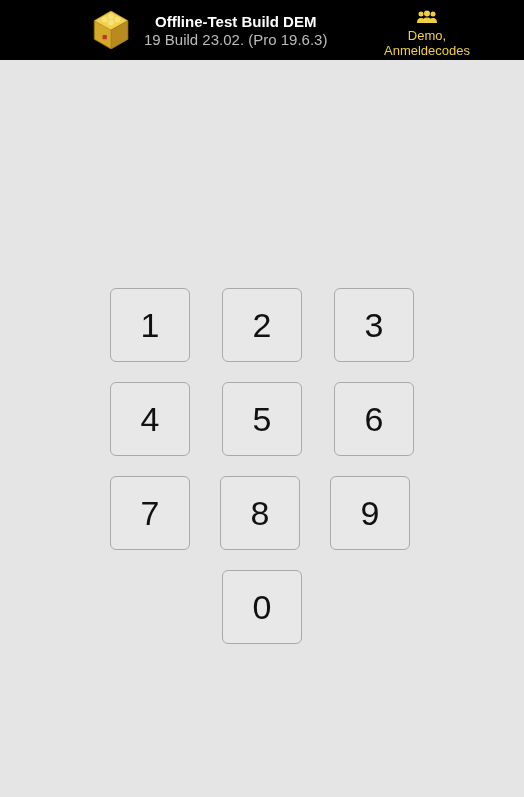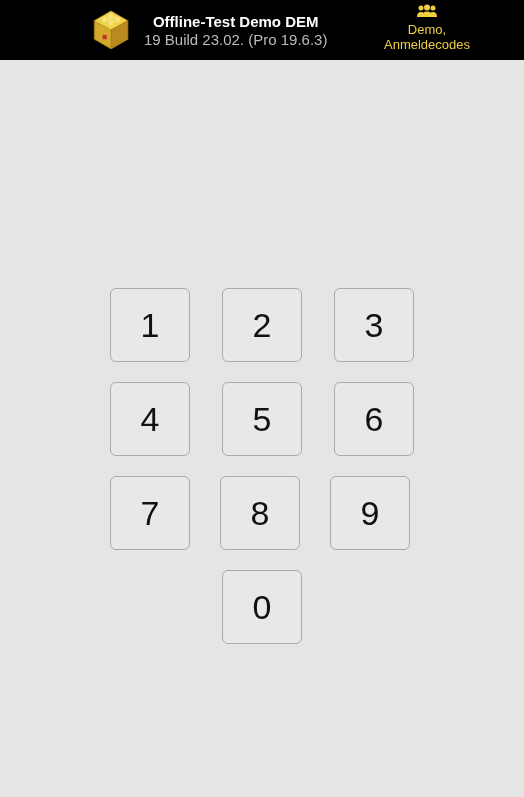--- a/index.html
+++ b/index.html
@@ -48,21 +48,21 @@
     }
     .title-sub {
       font-size: 15px;
       color: #bbb;
       white-space: nowrap;
       margin-top: 1px;
     }
     .right-block {
       position: absolute;
       right: 54px;
-      top: 4px;
+      top: 10px;
       display: flex;
       flex-direction: column;
       align-items: center;
       color: #f0d040;
       line-height: 1.2;
     }
     .people-icon {
       font-size: 13px;
       color: #f0d040;
       margin-bottom: 1px;
@@ -126,21 +126,21 @@
         <polygon points="50,50 90,28 90,72 50,95" fill="#b88a20" stroke="#8a6a10" stroke-width="1"></polygon>
         <circle cx="35" cy="25" r="7" fill="#f6e27a"></circle>
         <circle cx="50" cy="18" r="7" fill="#f6e27a"></circle>
         <circle cx="65" cy="25" r="7" fill="#f6e27a"></circle>
         <circle cx="50" cy="32" r="7" fill="#f6e27a"></circle>
         <rect x="30" y="62" width="10" height="10" fill="#c03030"></rect>
       </g>
     </svg>
   </div>
   <div class="title-block">
-    <div class="title-main">Offline-Test Demo DEM</div>
+    <div class="title-main">Offline-Test Build DEM</div>
     <div class="title-sub">19 Build 23.02. (Pro 19.6.3)</div>
   </div>
   <div class="right-block">
     <div class="people-icon">
       <svg width="22" height="13" viewBox="0 0 22 13">
         <circle cx="5" cy="4" r="2.5" fill="#f0d040"></circle>
         <circle cx="11" cy="3.5" r="3" fill="#f0d040"></circle>
         <circle cx="17" cy="4" r="2.5" fill="#f0d040"></circle>
         <path d="M1,13 Q1,8 5,8 Q9,8 9,13 Z" fill="#f0d040"></path>
         <path d="M6,13 Q6,7.5 11,7.5 Q16,7.5 16,13 Z" fill="#f0d040"></path>

